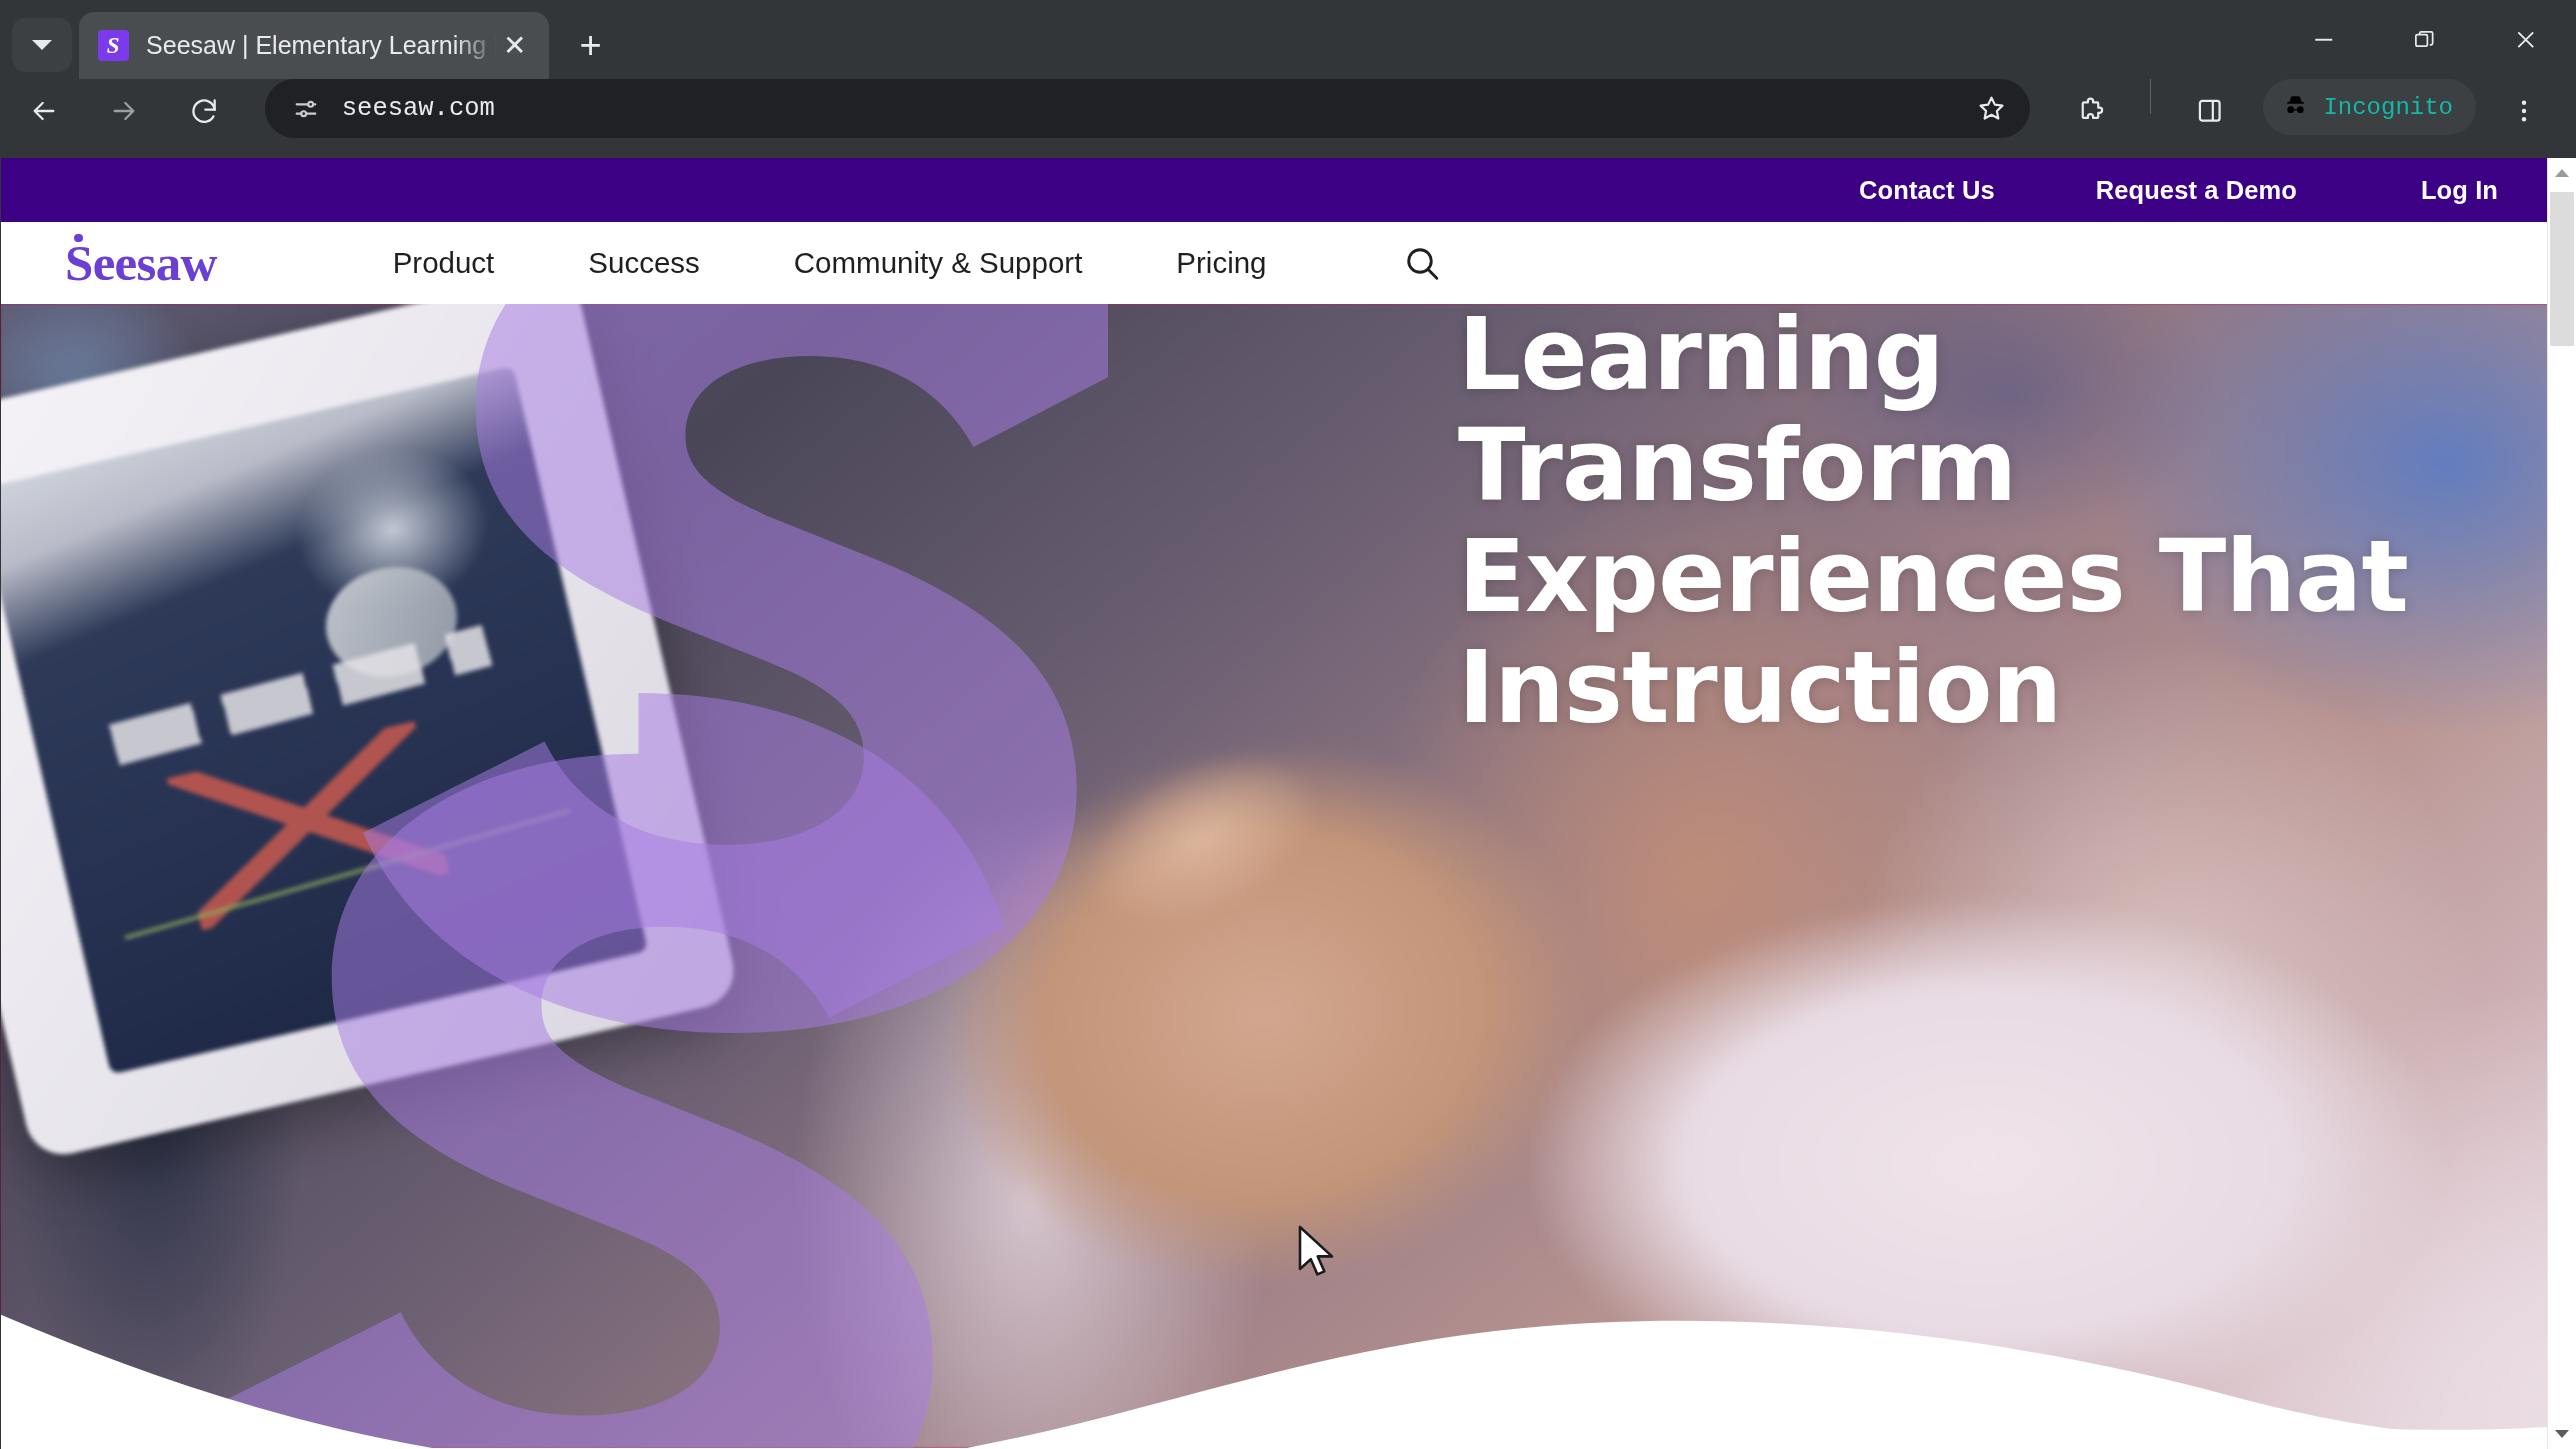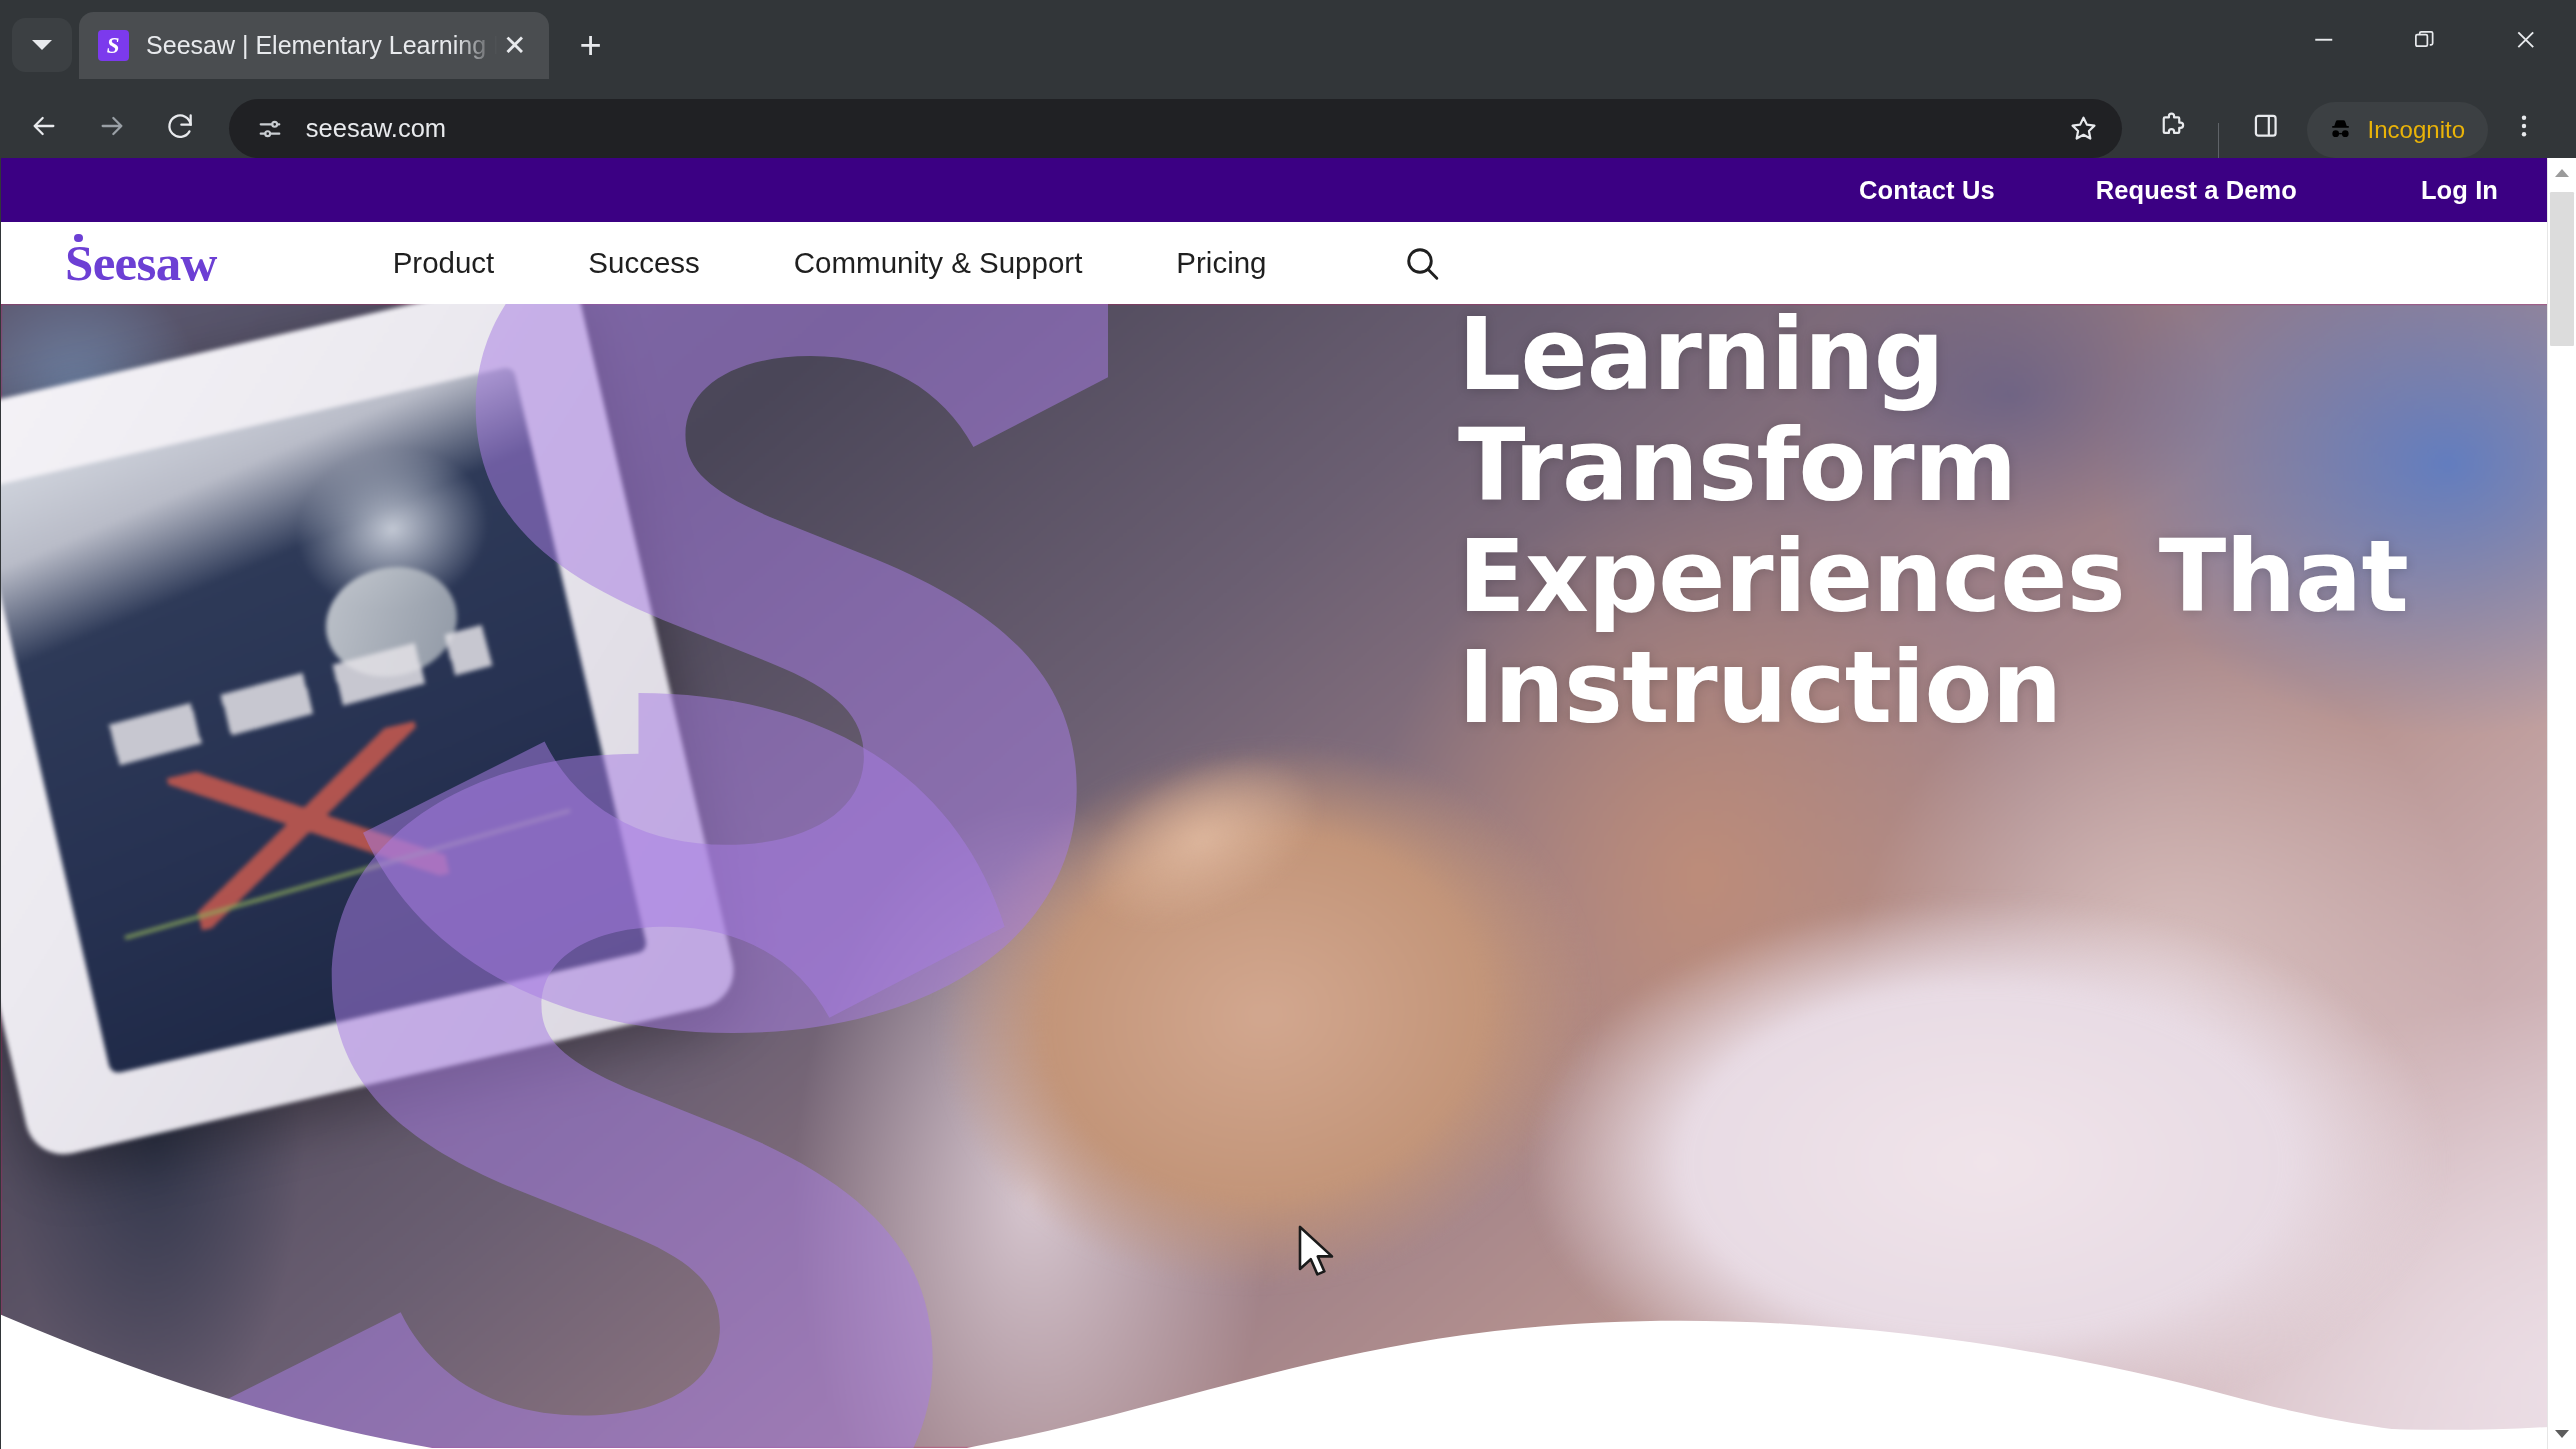--- a/index.html
+++ b/index.html
@@ -41,39 +41,39 @@
     mask-image:linear-gradient(to right,#000 88%,transparent 100%);
   }
   .tab-close { width:36px;height:36px;display:flex;align-items:center;justify-content:center;flex:0 0 auto;color:#e8eaed;font-size:28px;line-height:1;}
   .newtab { width:54px;height:54px;margin:0 0 6.7px 14.8px;display:flex;align-items:center;justify-content:center;color:#e8eaed;font-size:38px;line-height:1;flex:0 0 auto;}
 
   .wincontrols { position:absolute; right:0; top:0; display:flex; height:79px; }
   .wc { width:101px;height:79px;display:flex;align-items:center;justify-content:center;color:#e8eaed; }
   .wc svg { display:block; }
 
   .toolbar {
-    height:79px; background:#323639; display:flex; align-items:flex-end;
-    padding:0 20px 0 12px; gap:4px;
+    height:79px; background:#323639; display:flex; align-items:flex-start;
+    padding:0 20px 0 12px; gap:16px;font-family:Liberation Mono, monospace;
   }
   .nav-btn { width:64px;height:64px;border-radius:50%;display:flex;align-items:center;justify-content:center;color:#e8eaed;flex:0 0 auto;}
   .nav-btn.dim { color:#9aa0a6; }
   .omnibox {
     flex:1 1 auto; height:59px; background:#202124; border-radius:29.5px;
     display:flex; align-items:center; padding:0 17.4px 0 23px; margin:0 13.4px;
   }
   .omni-icon { width:36px;height:36px;display:flex;align-items:center;justify-content:center;color:#c9cdd1;flex:0 0 auto;}
   .omni-url { margin-left:17.4px; color:#e8eaed; font-size:25.5px; flex:1 1 auto; white-space:nowrap; overflow:hidden;}
   .omni-star { width:42px;height:42px;display:flex;align-items:center;justify-content:center;color:#e8eaed;flex:0 0 auto;}
   .tb-icon { width:64px;height:64px;display:flex;align-items:center;justify-content:center;color:#e8eaed;flex:0 0 auto;}
   .tb-sep { width:1.3px;height:35px;background:#5f6368;margin:0 10.7px;flex:0 0 auto;}
   .incognito {
     height:56px; border-radius:28px; background:#3c4043; display:flex; align-items:center;
     padding:0 23px 0 17.4px; gap:12px; flex:0 0 auto; margin-left:5.4px;
   }
-  .incognito-label { color:#eab308; font-size:24px; white-space:nowrap; }
+  .incognito-label { color:#14b8a6; font-size:24px; white-space:nowrap; }
 
   
   #viewport {
     position:absolute; left:1px; top:158px; width:2576px; height:1291px;
     background:#fff; overflow:hidden;
   }
 
   
   .utilbar {
     height:64px; background:#3b0083; display:flex; align-items:center;

